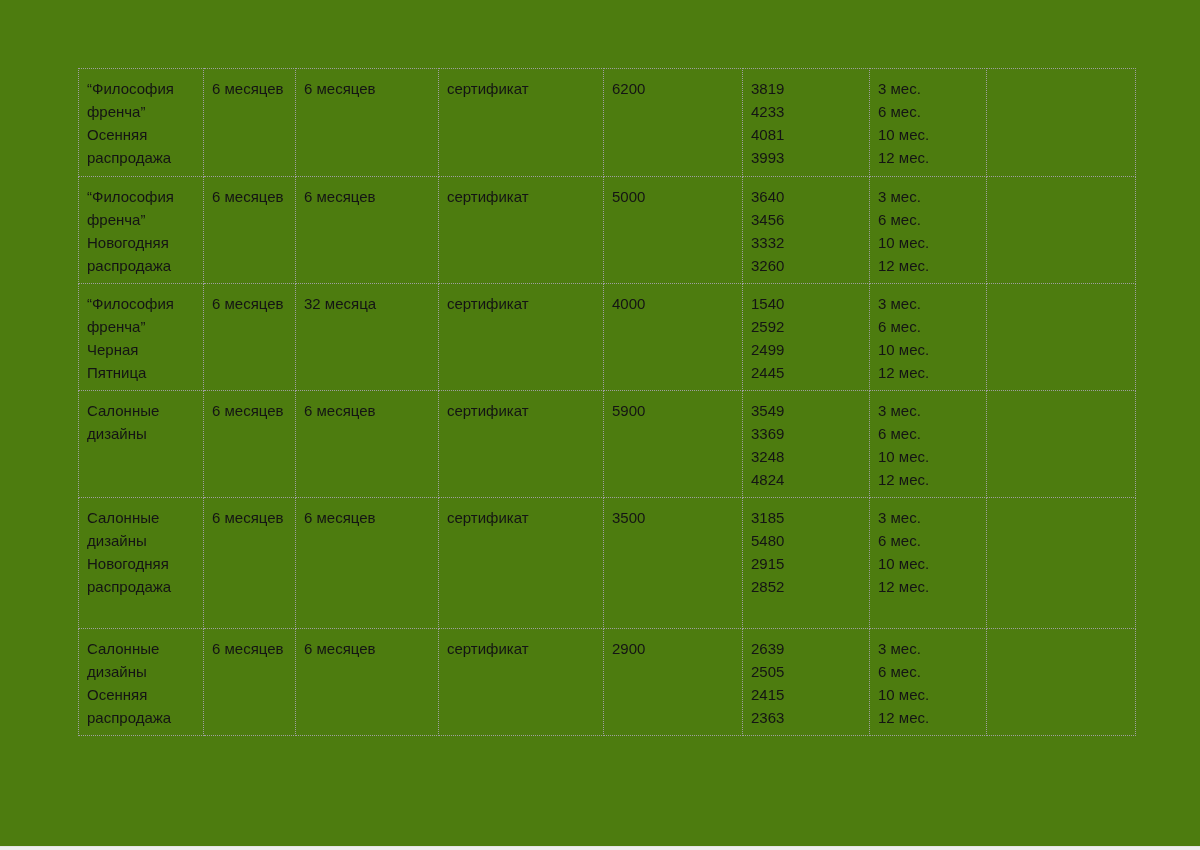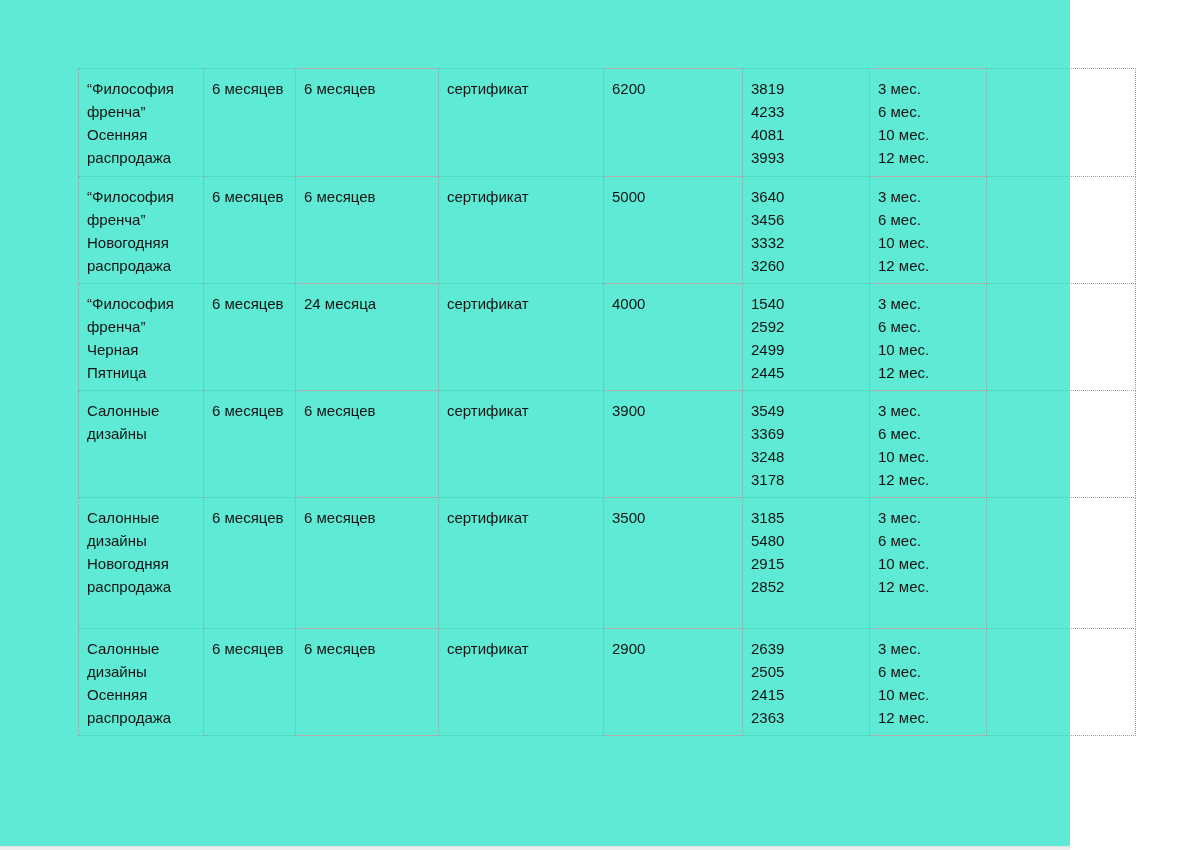--- a/index.html
+++ b/index.html
@@ -5,23 +5,23 @@
   * { margin: 0; padding: 0; box-sizing: border-box; }
   html, body {
     width: 1200px;
     height: 850px;
     background: #ffffff;
     font-family: "Liberation Sans", sans-serif;
     overflow: hidden;
   }
   .page {
     position: relative;
-    width: 1070px;
+    width: 1200px;
     height: 850px;
-    background: #5eead4;
+    background: #4d7c0f;
   }
   table.pricing-table {
     position: absolute;
     left: 78px;
     top: 68px;
     width: 1057px;
     border-collapse: collapse;
     table-layout: fixed;
   }
   table.pricing-table td {
@@ -112,44 +112,44 @@
 10 мес.
 12 мес.</td>
         <td></td>
       </tr>
       <tr class="r3">
         <td>“Философия
 френча”
 Черная
 Пятница</td>
         <td>6 месяцев</td>
-        <td>24 месяца</td>
+        <td>32 месяца</td>
         <td>сертификат</td>
         <td>4000</td>
         <td>1540
 2592
 2499
 2445</td>
         <td>3 мес.
 6 мес.
 10 мес.
 12 мес.</td>
         <td></td>
       </tr>
       <tr class="r4">
         <td>Салонные
 дизайны</td>
         <td>6 месяцев</td>
         <td>6 месяцев</td>
         <td>сертификат</td>
-        <td>3900</td>
+        <td>5900</td>
         <td>3549
 3369
 3248
-3178</td>
+4824</td>
         <td>3 мес.
 6 мес.
 10 мес.
 12 мес.</td>
         <td></td>
       </tr>
       <tr class="r5">
         <td>Салонные
 дизайны
 Новогодняя

